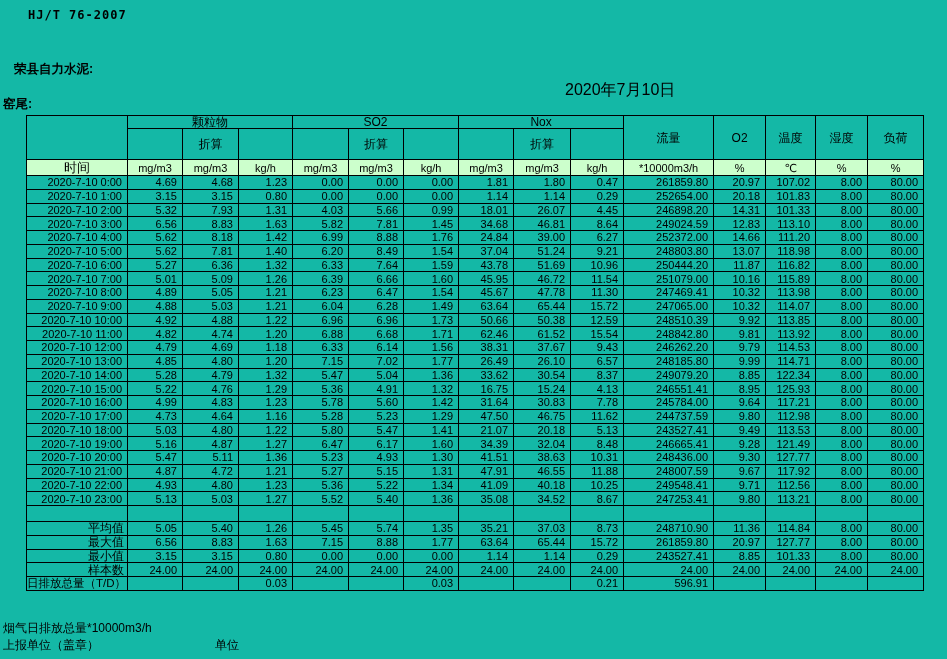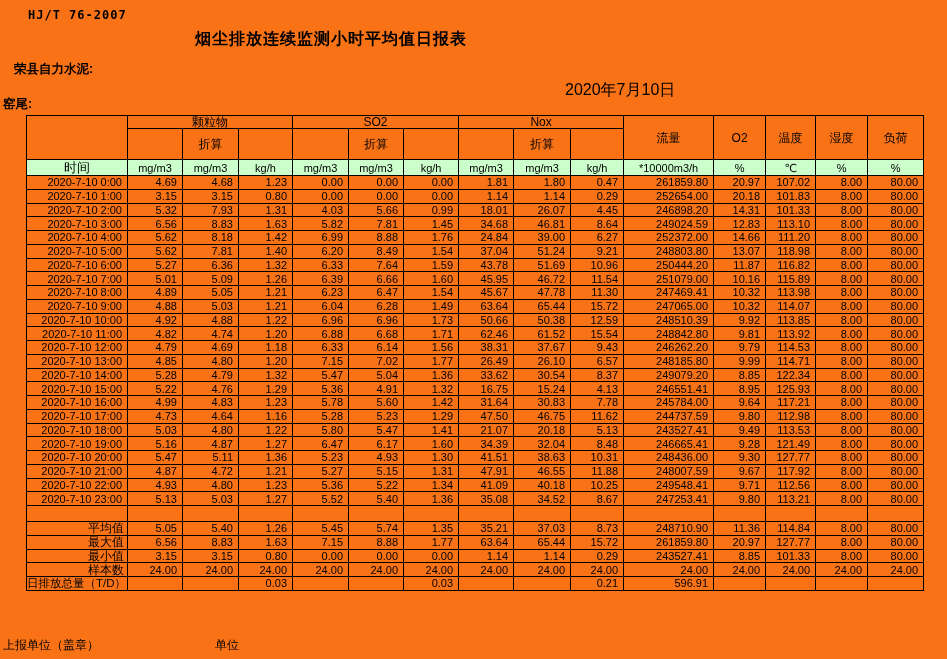--- a/index.html
+++ b/index.html
@@ -1,18 +1,18 @@
 <!DOCTYPE html>
 <html><head>
 <meta charset="utf-8">
 <style>
   * { margin:0; padding:0; box-sizing:border-box; }
   html,body { width:947px; height:659px; background:#ffffff; overflow:hidden;
               font-family:"Liberation Sans","DejaVu Sans",sans-serif; color:#000; }
-  .page { position:relative; width:947px; height:659px; background:#f97316; }
+  .page { position:relative; width:947px; height:659px; background:#14b8a6; }
 
   .std-no   { position:absolute; left:28px;  top:8px;  font-family:"DejaVu Sans Mono",monospace;
               font-weight:bold; font-size:12px; letter-spacing:1px; }
   .title    { position:absolute; left:0px; top:29px; width:662px; text-align:center;
               font-weight:bold; font-size:16px; letter-spacing:1px; }
   .company  { position:absolute; left:14px; top:61px; font-weight:bold; font-size:12.5px; }
   .location { position:absolute; left:3px; top:78px; font-weight:bold; font-size:12.5px;margin-top:18px; }
   .date     { position:absolute; left:565px; top:80px; font-size:16px; }
 
   table.report { position:absolute; left:26px; top:115px; border-collapse:collapse;
@@ -32,21 +32,20 @@
   .foot-note  { position:absolute; left:3px; top:620px; font-size:12px; }
   .foot-line2 { position:absolute; left:3px; top:637px; font-size:12px; }
   .foot-unit  { position:absolute; left:215px; top:637px; font-size:12px; }
 </style>
 </head>
 <body>
 
 <div class="page">
 
   <div class="std-no">HJ/T 76-2007</div>
-  <div class="title">烟尘排放连续监测小时平均值日报表</div>
   <div class="company">荣县自力水泥:</div>
   <div class="location">窑尾:</div>
   <div class="date">2020年7月10日</div>
 
   <table class="report">
     <colgroup>
       <col style="width:101px">
         <col style="width:55px">
         <col style="width:56px">
         <col style="width:54px">
@@ -610,16 +609,17 @@
           <td>0.21</td>
           <td>596.91</td>
           <td class="c-o2"></td>
           <td></td>
           <td></td>
           <td></td>
         </tr>
       </tbody>
   </table>
 
+  <div class="foot-note">烟气日排放总量*10000m3/h</div>
   <div class="foot-line2">上报单位（盖章）</div>
   <div class="foot-unit">单位</div>
 
 </div>
 
 </body></html>

